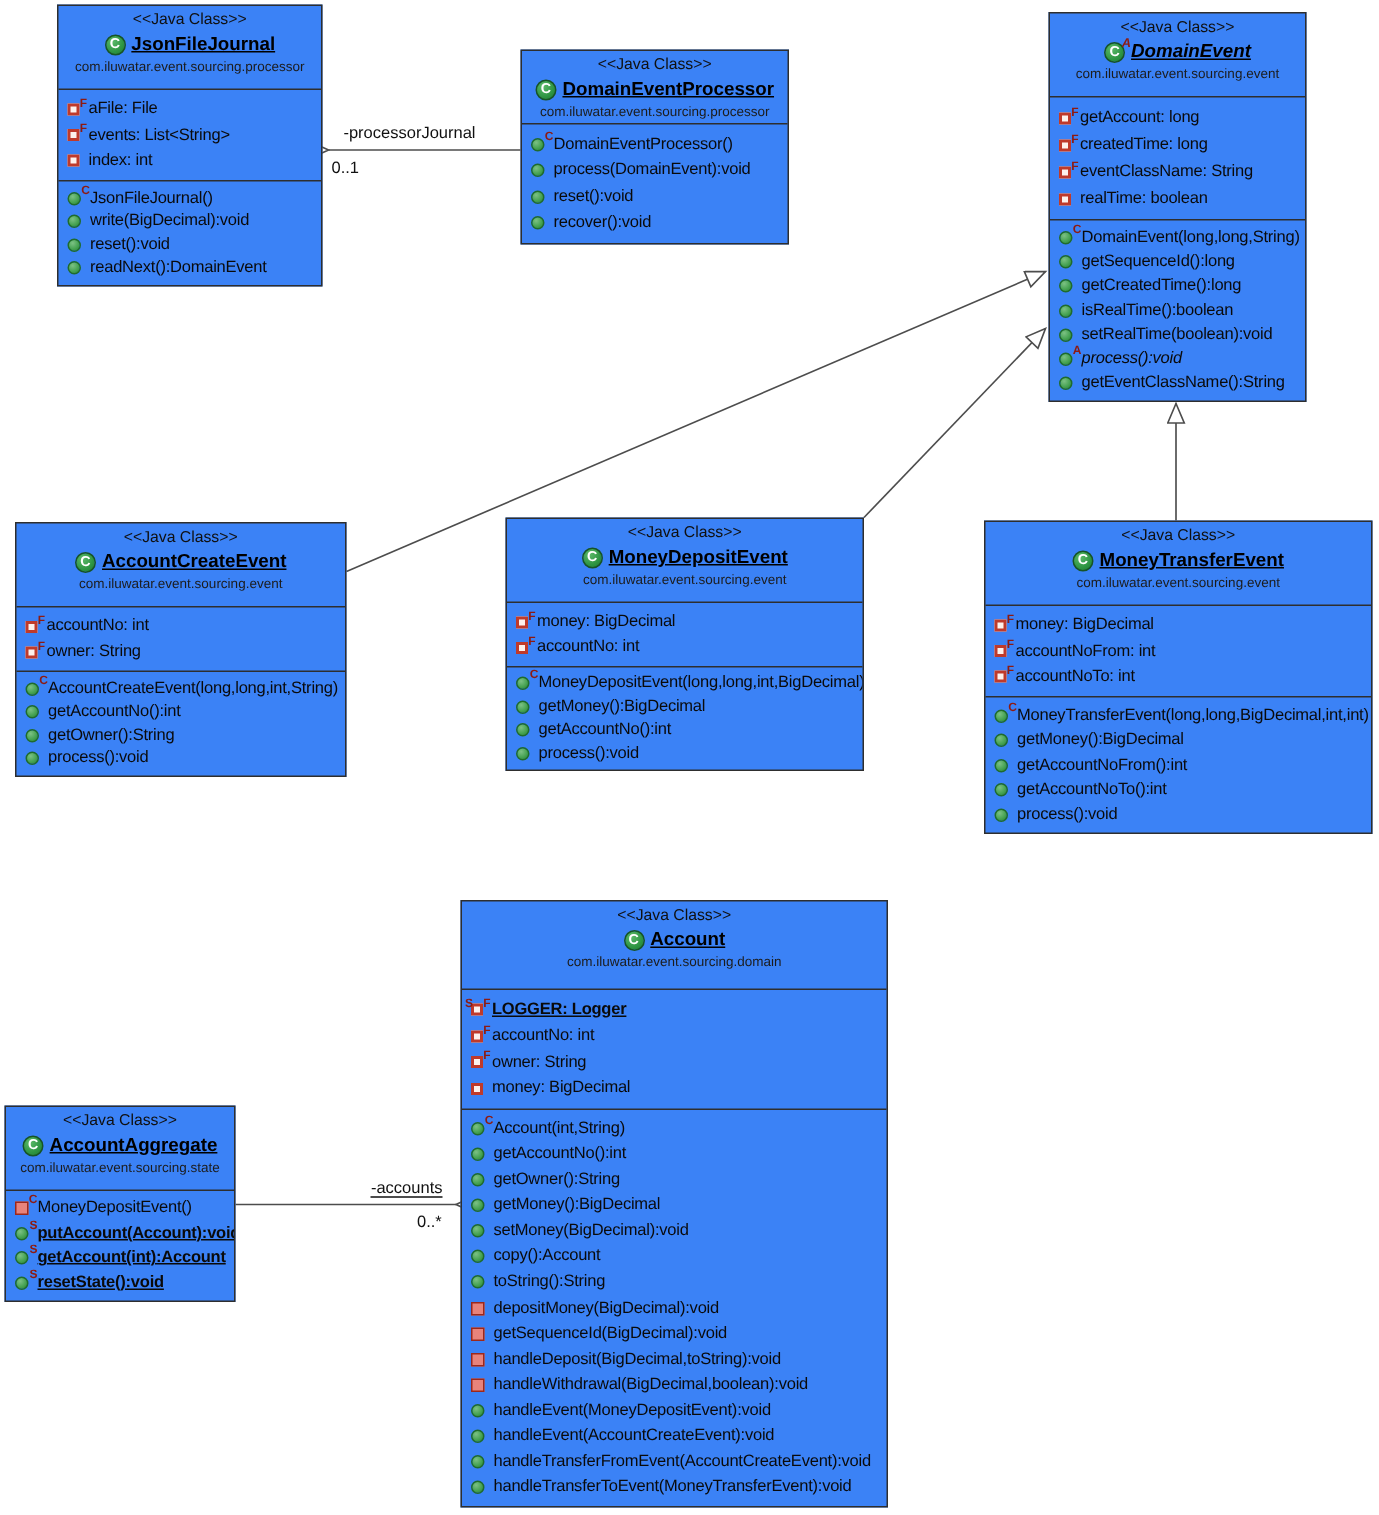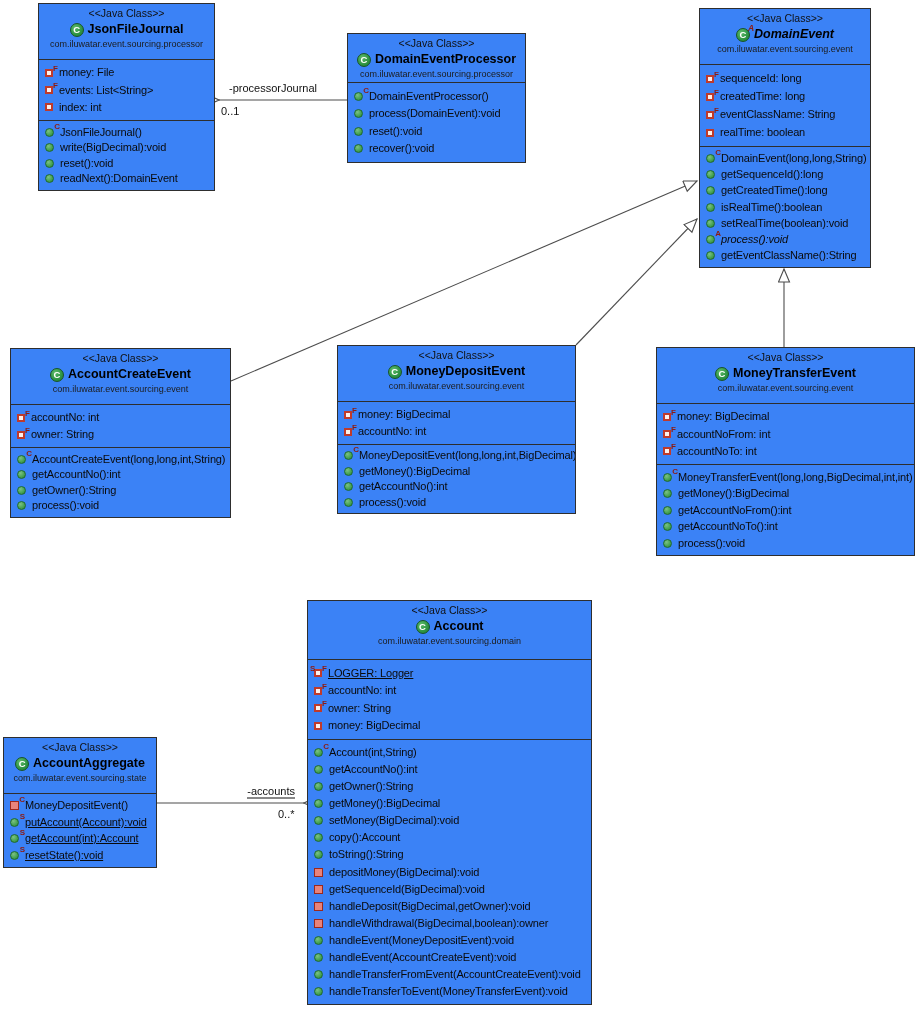--- a/index.html
+++ b/index.html
@@ -6,38 +6,38 @@
   .canvas{position:relative;width:919px;height:1010px;background:#ffffff;
           font-family:"Liberation Sans",sans-serif;overflow:hidden;}
   svg.rel{position:absolute;left:0;top:0;z-index:0;}
   svg.rel text{font-family:"Liberation Sans",sans-serif;font-size:11px;fill:#111;}
 
   .ucls{position:absolute;z-index:1;background:#3b82f6;border:1.4px solid #2e2e2e;
         box-sizing:border-box;display:flex;flex-direction:column;}
   .hd{text-align:center;padding-top:3px;flex:0 0 auto;}
   .st{font-size:10.5px;color:#101010;line-height:13px;}
   .nm{display:flex;align-items:center;justify-content:center;gap:4px;line-height:17px;margin-top:1px;}
-  .nmt{font-size:12.5px;font-weight:bold;color:#000;}
+  .nmt{font-size:12.5px;font-weight:bold;color:#000;text-decoration:underline;}
   .abstract .nmt{font-style:italic;}
   .pk{font-size:9px;color:#1c1c1c;line-height:11px;margin-top:1px;}
 
   .cicon{position:relative;width:14px;height:14px;border-radius:50%;flex:0 0 auto;
          background:radial-gradient(circle at 35% 30%, #5cb96a, #2e9543 60%, #1f7a33);
          border:1px solid #175427;box-sizing:border-box;
          display:inline-flex;align-items:center;justify-content:center;}
   .cicon i{font-style:normal;color:#fff;font-weight:bold;font-size:9.5px;line-height:1;}
   .cicon em{position:absolute;top:-5px;right:-5px;font-size:8.5px;font-weight:bold;
             font-style:italic;color:#8e1a10;line-height:1;}
 
   .comp{border-top:1px solid #2e2e2e;display:flex;flex-direction:column;
         justify-content:space-evenly;padding:1px 4px;overflow:hidden;}
   .comp:last-child{flex:1 1 auto;}
   .mrow{display:flex;align-items:center;gap:6px;min-height:0;}
   .mtx{font-size:11px;color:#0a0a0a;white-space:nowrap;letter-spacing:-0.15px;line-height:1;}
-  .ul{text-decoration:underline;}
+  .ul{text-decoration:underline;font-weight:bold;}
   .it{font-style:italic;}
 
   .mic{position:relative;display:inline-block;flex:0 0 auto;margin-left:2px;}
   .ic-pub{width:9px;height:9px;border-radius:50%;box-sizing:border-box;
           background:radial-gradient(circle at 35% 30%, #7cc184, #44a150 60%, #2c7d39);
           border:1px solid #1f6b2d;}
   .ic-priv{width:9px;height:9px;box-sizing:border-box;background:#e8837b;border:1px solid #9c281c;}
   .ic-field{width:8px;height:8px;box-sizing:border-box;background:#fdf1ec;border:2px solid #bf3a2b;}
   .mic i{position:absolute;top:-6px;right:-7px;font-size:8px;font-weight:bold;font-style:normal;
          color:#8e1a10;line-height:1;}
@@ -83,21 +83,21 @@
           </span>
         <span class="nmt">JsonFileJournal</span>
         </div>
       <div class="pk">com.iluwatar.event.sourcing.processor</div>
     </div>
     <div class="comp" style="height:58px;flex:0 0 auto;">
         <div class="mrow">
           <span class="mic ic-field">
             <i>F</i>
           </span>
-          <span class="mtx">money: File</span>
+          <span class="mtx">aFile: File</span>
         </div>
         <div class="mrow">
           <span class="mic ic-field">
             <i>F</i>
           </span>
           <span class="mtx">events: List&lt;String&gt;</span>
         </div>
         <div class="mrow">
           <span class="mic ic-field"></span>
           <span class="mtx">index: int</span>
@@ -169,21 +169,21 @@
           </span>
         <span class="nmt">DomainEvent</span>
         </div>
       <div class="pk">com.iluwatar.event.sourcing.event</div>
     </div>
     <div class="comp" style="height:79px;flex:0 0 auto;">
         <div class="mrow">
           <span class="mic ic-field">
             <i>F</i>
           </span>
-          <span class="mtx">sequenceId: long</span>
+          <span class="mtx">getAccount: long</span>
         </div>
         <div class="mrow">
           <span class="mic ic-field">
             <i>F</i>
           </span>
           <span class="mtx">createdTime: long</span>
         </div>
         <div class="mrow">
           <span class="mic ic-field">
             <i>F</i>
@@ -456,25 +456,25 @@
         <div class="mrow">
           <span class="mic ic-priv"></span>
           <span class="mtx">depositMoney(BigDecimal):void</span>
         </div>
         <div class="mrow">
           <span class="mic ic-priv"></span>
           <span class="mtx">getSequenceId(BigDecimal):void</span>
         </div>
         <div class="mrow">
           <span class="mic ic-priv"></span>
-          <span class="mtx">handleDeposit(BigDecimal,getOwner):void</span>
+          <span class="mtx">handleDeposit(BigDecimal,toString):void</span>
         </div>
         <div class="mrow">
           <span class="mic ic-priv"></span>
-          <span class="mtx">handleWithdrawal(BigDecimal,boolean):owner</span>
+          <span class="mtx">handleWithdrawal(BigDecimal,boolean):void</span>
         </div>
         <div class="mrow">
           <span class="mic ic-pub"></span>
           <span class="mtx">handleEvent(MoneyDepositEvent):void</span>
         </div>
         <div class="mrow">
           <span class="mic ic-pub"></span>
           <span class="mtx">handleEvent(AccountCreateEvent):void</span>
         </div>
         <div class="mrow">

